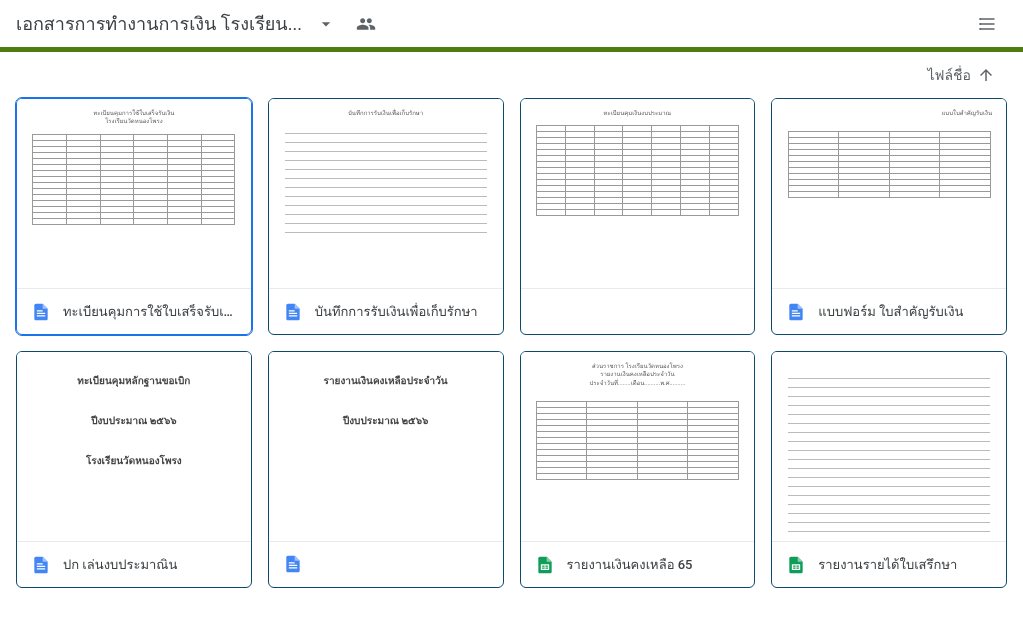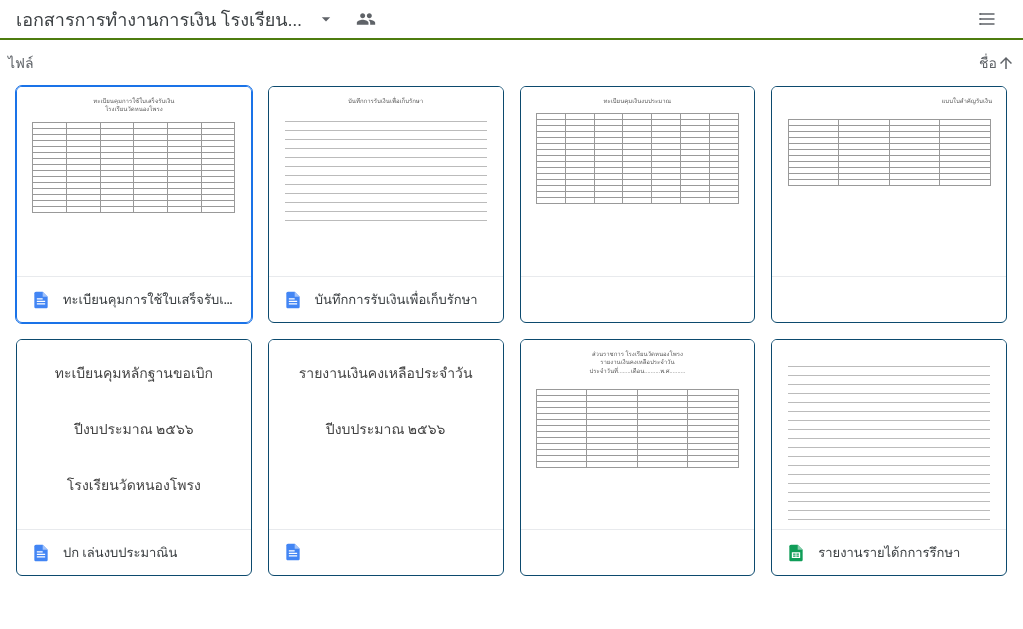--- a/index.html
+++ b/index.html
@@ -1,44 +1,44 @@
 <!DOCTYPE html>
 <html><head>
 <meta charset="utf-8">
 <style>
 * { margin: 0; padding: 0; box-sizing: border-box; }
 body { font-family: 'Google Sans', Roboto, Arial, sans-serif; background: #fff; color: #3c4043; }
 
-.header { display: flex; align-items: center; padding: 8px 16px; border-bottom: 2px solid #4d7c0f; height: 40px; }
+.header { display: flex; align-items: center; padding: 8px 16px; border-bottom: 5px solid #4d7c0f; height: 52px; }
 .title-area { display: flex; align-items: center; flex: 1; }
 .folder-title { font-size: 18px; color: #3c4043; margin-right: 4px; }
 .icon-btn { width: 40px; height: 40px; border-radius: 50%; display: flex; align-items: center; justify-content: center; cursor: pointer; color: #5f6368; }
 .icon-btn svg { width: 20px; height: 20px; }
 
-.toolbar { display: flex; align-items: center; justify-content: space-between; padding: 12px 8px; }
+.toolbar { display: flex; align-items: center; justify-content: flex-end; padding: 12px 28px; }
 .section-label { font-size: 14px; color: #5f6368; }
-.sort-area { display: flex; align-items: center; }
+.sort-area { display: flex; align-items: center; gap: 6px; }
 .sort-label { font-size: 14px; color: #5f6368; }
 
 .grid { display: grid; grid-template-columns: repeat(4, 1fr); gap: 16px; padding: 0 16px 16px; }
 .card { border: 1px solid #0c4a6e; border-radius: 6px; overflow: hidden; cursor: pointer; background: #fff; }
 .card.selected { border: 1px solid #1a73e8; outline: 1px solid #1a73e8; }
 .thumb { height: 190px; background: #fff; display: flex; align-items: center; justify-content: center; border-bottom: 1px solid #e8eaed; overflow: hidden; padding: 4px; }
 .thumb-inner { width: 100%; height: 100%; background: #fff; font-size: 5px; color: #666; position: relative; }
 
 .card-footer { display: flex; align-items: center; padding: 12px 14px; gap: 12px; }
 .file-icon { width: 20px; height: 20px; flex-shrink: 0; border-radius: 2px; display: flex; align-items: center; justify-content: center; }
 .file-icon svg { width: 20px; height: 20px; }
 .file-name { font-size: 13px; color: #3c4043; white-space: nowrap; overflow: hidden; text-overflow: ellipsis; font-weight: 500; }
 
 
 .doc-table { width: 90%; margin: 8px auto; border-collapse: collapse; }
 .doc-table td { border: 1px solid #999; height: 6px; }
 .doc-center { text-align: center; font-size: 8px; margin-top: 15px; color: #444; }
-.doc-center.big { font-size: 14px; line-height: 2; }
+.doc-center.big { font-size: 10px; line-height: 2; font-weight: bold; }
 .lines { padding: 8px 12px; }
 .line { border-bottom: 1px solid #bbb; height: 9px; }
 .hdr-text { text-align: center; font-size: 6px; padding-top: 6px; color: #555; line-height: 1.4; }
 </style>
 </head>
 <body>
 
 <div class="header">
   <div class="title-area">
     <span class="folder-title">เอกสารการทำงานการเงิน โรงเรียน...</span>
@@ -460,52 +460,62 @@
               <tr>
                 <td></td>
                 <td></td>
                 <td></td>
                 <td></td>
               </tr>
             </tbody>
           </table>
         </div>
       </div>
-    </div>
-    <div class="card">
-      <div class="thumb">
-        <div class="thumb-inner">
-          <div class="doc-center big">ทะเบียนคุมหลักฐานขอเบิก<br><br>ปีงบประมาณ ๒๕๖๖<br><br>โรงเรียนวัดหนองโพรง</div>
-        </div>
-      </div>
       <div class="card-footer">
         <div class="file-icon">
           <svg viewBox="0 0 24 24">
             <path fill="#4285f4" d="M14 2H6c-1.1 0-2 .9-2 2v16c0 1.1.9 2 2 2h12c1.1 0 2-.9 2-2V8l-6-6z"></path>
             <path fill="#a1c2fa" d="M14 2v6h6z"></path>
             <path fill="#fff" d="M7 13h10v1.5H7zm0 3h10v1.5H7zm0-6h7v1.5H7z"></path>
           </svg>
         </div>
-        <div class="file-name">ปก เล่นงบประมาณิน</div>
+        <div class="file-name">แบบฟอร์ม ใบสำคัญรับเงิน</div>
       </div>
     </div>
     <div class="card">
       <div class="thumb">
         <div class="thumb-inner">
-          <div class="doc-center big">รายงานเงินคงเหลือประจำวัน<br><br>ปีงบประมาณ ๒๕๖๖</div>
+          <div class="doc-center big">ทะเบียนคุมหลักฐานขอเบิก<br><br>ปีงบประมาณ ๒๕๖๖<br><br>โรงเรียนวัดหนองโพรง</div>
         </div>
       </div>
       <div class="card-footer">
         <div class="file-icon">
           <svg viewBox="0 0 24 24">
             <path fill="#4285f4" d="M14 2H6c-1.1 0-2 .9-2 2v16c0 1.1.9 2 2 2h12c1.1 0 2-.9 2-2V8l-6-6z"></path>
             <path fill="#a1c2fa" d="M14 2v6h6z"></path>
             <path fill="#fff" d="M7 13h10v1.5H7zm0 3h10v1.5H7zm0-6h7v1.5H7z"></path>
           </svg>
         </div>
+        <div class="file-name">ปก เล่นงบประมาณิน</div>
+      </div>
+    </div>
+    <div class="card">
+      <div class="thumb">
+        <div class="thumb-inner">
+          <div class="doc-center big">รายงานเงินคงเหลือประจำวัน<br><br>ปีงบประมาณ ๒๕๖๖</div>
+        </div>
+      </div>
+      <div class="card-footer">
+        <div class="file-icon">
+          <svg viewBox="0 0 24 24">
+            <path fill="#4285f4" d="M14 2H6c-1.1 0-2 .9-2 2v16c0 1.1.9 2 2 2h12c1.1 0 2-.9 2-2V8l-6-6z"></path>
+            <path fill="#a1c2fa" d="M14 2v6h6z"></path>
+            <path fill="#fff" d="M7 13h10v1.5H7zm0 3h10v1.5H7zm0-6h7v1.5H7z"></path>
+          </svg>
+        </div>
       </div>
     </div>
     <div class="card">
       <div class="thumb">
         <div class="thumb-inner">
           <div class="hdr-text">ส่วนราชการ โรงเรียนวัดหนองโพรง<br>รายงานเงินคงเหลือประจำวัน<br>ประจำวันที่........เดือน..........พ.ศ..........</div>
           <div class="hdr-text"></div>
           <table class="doc-table">
             <tbody>
               <tr>
@@ -581,53 +591,63 @@
                 <td></td>
               </tr>
               <tr>
                 <td></td>
                 <td></td>
                 <td></td>
                 <td></td>
               </tr>
             </tbody>
           </table>
-        </div>
-      </div>
-    </div>
-    <div class="card">
-      <div class="thumb">
-        <div class="thumb-inner">
-          <div class="hdr-text"></div>
-          <div class="lines">
-            <div class="line"></div>
-            <div class="line"></div>
-            <div class="line"></div>
-            <div class="line"></div>
-            <div class="line"></div>
-            <div class="line"></div>
-            <div class="line"></div>
-            <div class="line"></div>
-            <div class="line"></div>
-            <div class="line"></div>
-            <div class="line"></div>
-            <div class="line"></div>
-            <div class="line"></div>
-            <div class="line"></div>
-            <div class="line"></div>
-            <div class="line"></div>
-            <div class="line"></div>
-            <div class="line"></div>
-          </div>
         </div>
       </div>
       <div class="card-footer">
         <div class="file-icon">
           <svg viewBox="0 0 24 24">
             <path fill="#0f9d58" d="M14 2H6c-1.1 0-2 .9-2 2v16c0 1.1.9 2 2 2h12c1.1 0 2-.9 2-2V8l-6-6z"></path>
             <path fill="#87ceac" d="M14 2v6h6z"></path>
             <path fill="#fff" d="M7 11v7h10v-7H7zm4.5 5.5H8.5v-1.5h3v1.5zm0-2.5H8.5v-1.5h3V14zm4 2.5h-3v-1.5h3v1.5zm0-2.5h-3v-1.5h3V14z"></path>
           </svg>
         </div>
-        <div class="file-name">รายงานรายได้กการรึกษา</div>
+        <div class="file-name">รายงานเงินคงเหลือ 65</div>
+      </div>
+    </div>
+    <div class="card">
+      <div class="thumb">
+        <div class="thumb-inner">
+          <div class="hdr-text"></div>
+          <div class="lines">
+            <div class="line"></div>
+            <div class="line"></div>
+            <div class="line"></div>
+            <div class="line"></div>
+            <div class="line"></div>
+            <div class="line"></div>
+            <div class="line"></div>
+            <div class="line"></div>
+            <div class="line"></div>
+            <div class="line"></div>
+            <div class="line"></div>
+            <div class="line"></div>
+            <div class="line"></div>
+            <div class="line"></div>
+            <div class="line"></div>
+            <div class="line"></div>
+            <div class="line"></div>
+            <div class="line"></div>
+          </div>
+        </div>
+      </div>
+      <div class="card-footer">
+        <div class="file-icon">
+          <svg viewBox="0 0 24 24">
+            <path fill="#0f9d58" d="M14 2H6c-1.1 0-2 .9-2 2v16c0 1.1.9 2 2 2h12c1.1 0 2-.9 2-2V8l-6-6z"></path>
+            <path fill="#87ceac" d="M14 2v6h6z"></path>
+            <path fill="#fff" d="M7 11v7h10v-7H7zm4.5 5.5H8.5v-1.5h3v1.5zm0-2.5H8.5v-1.5h3V14zm4 2.5h-3v-1.5h3v1.5zm0-2.5h-3v-1.5h3V14z"></path>
+          </svg>
+        </div>
+        <div class="file-name">รายงานรายได้ใบเสรึกษา</div>
       </div>
     </div>
   </div>
 
 </body></html>

